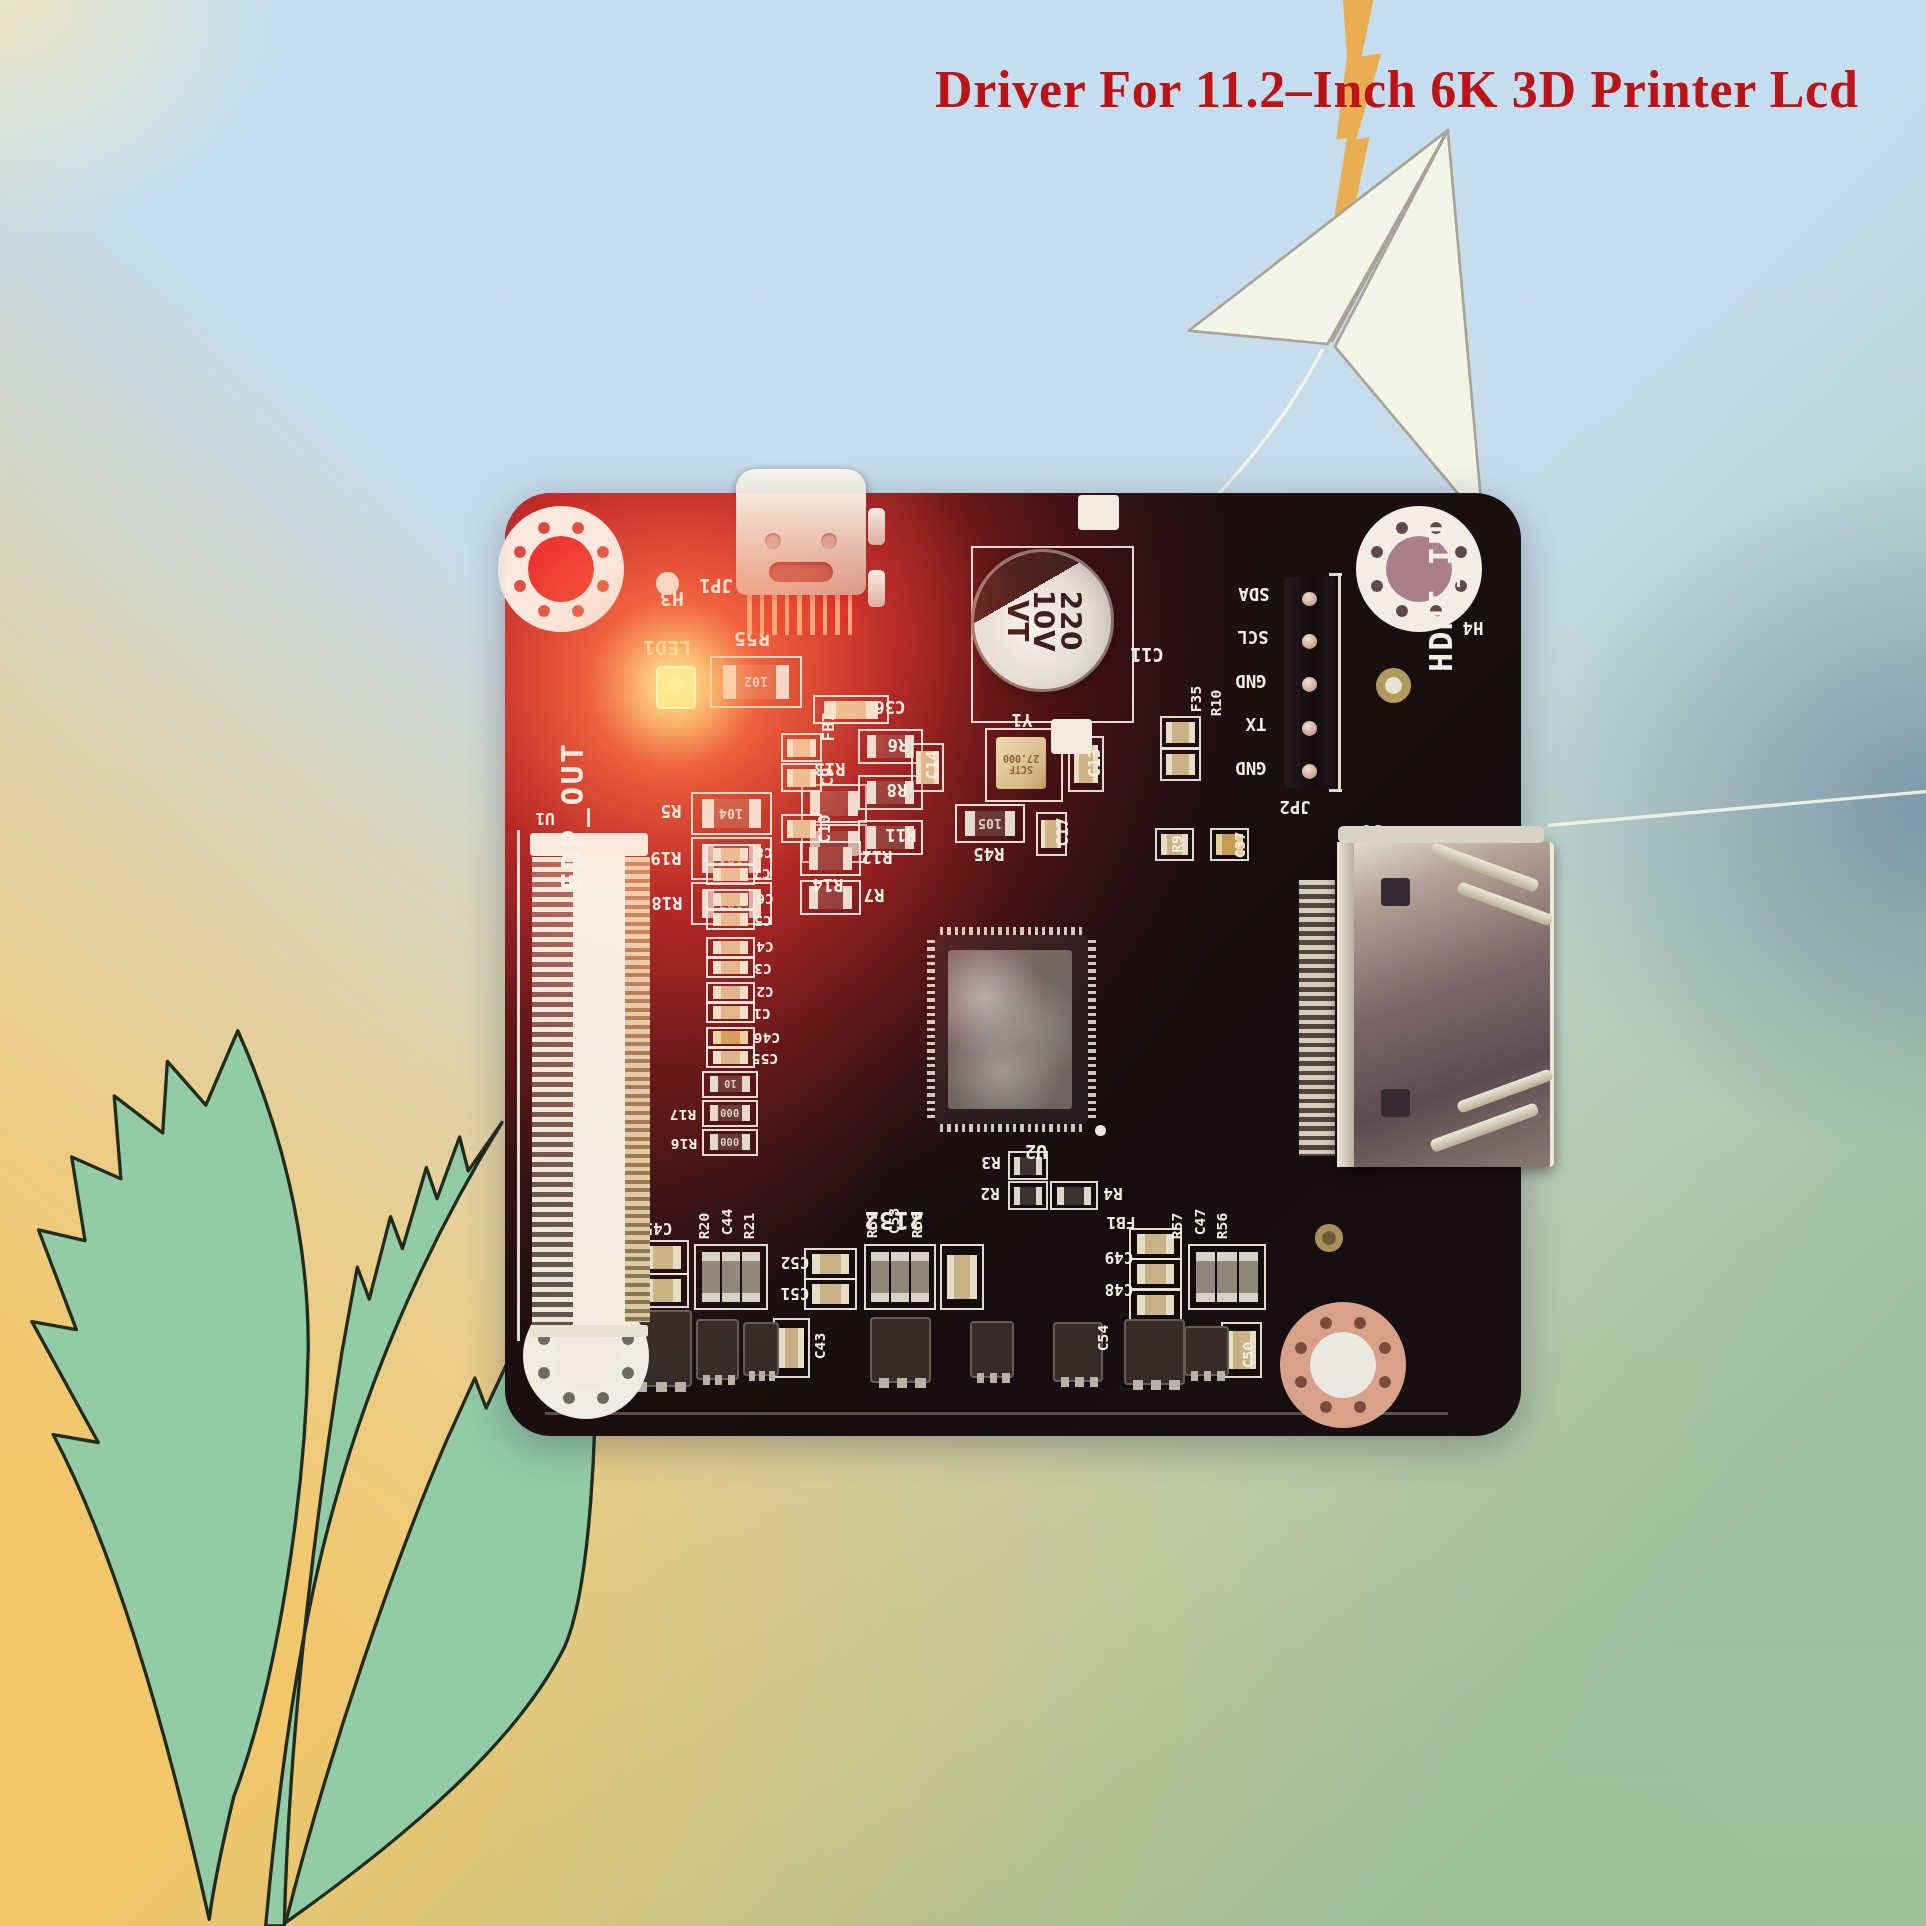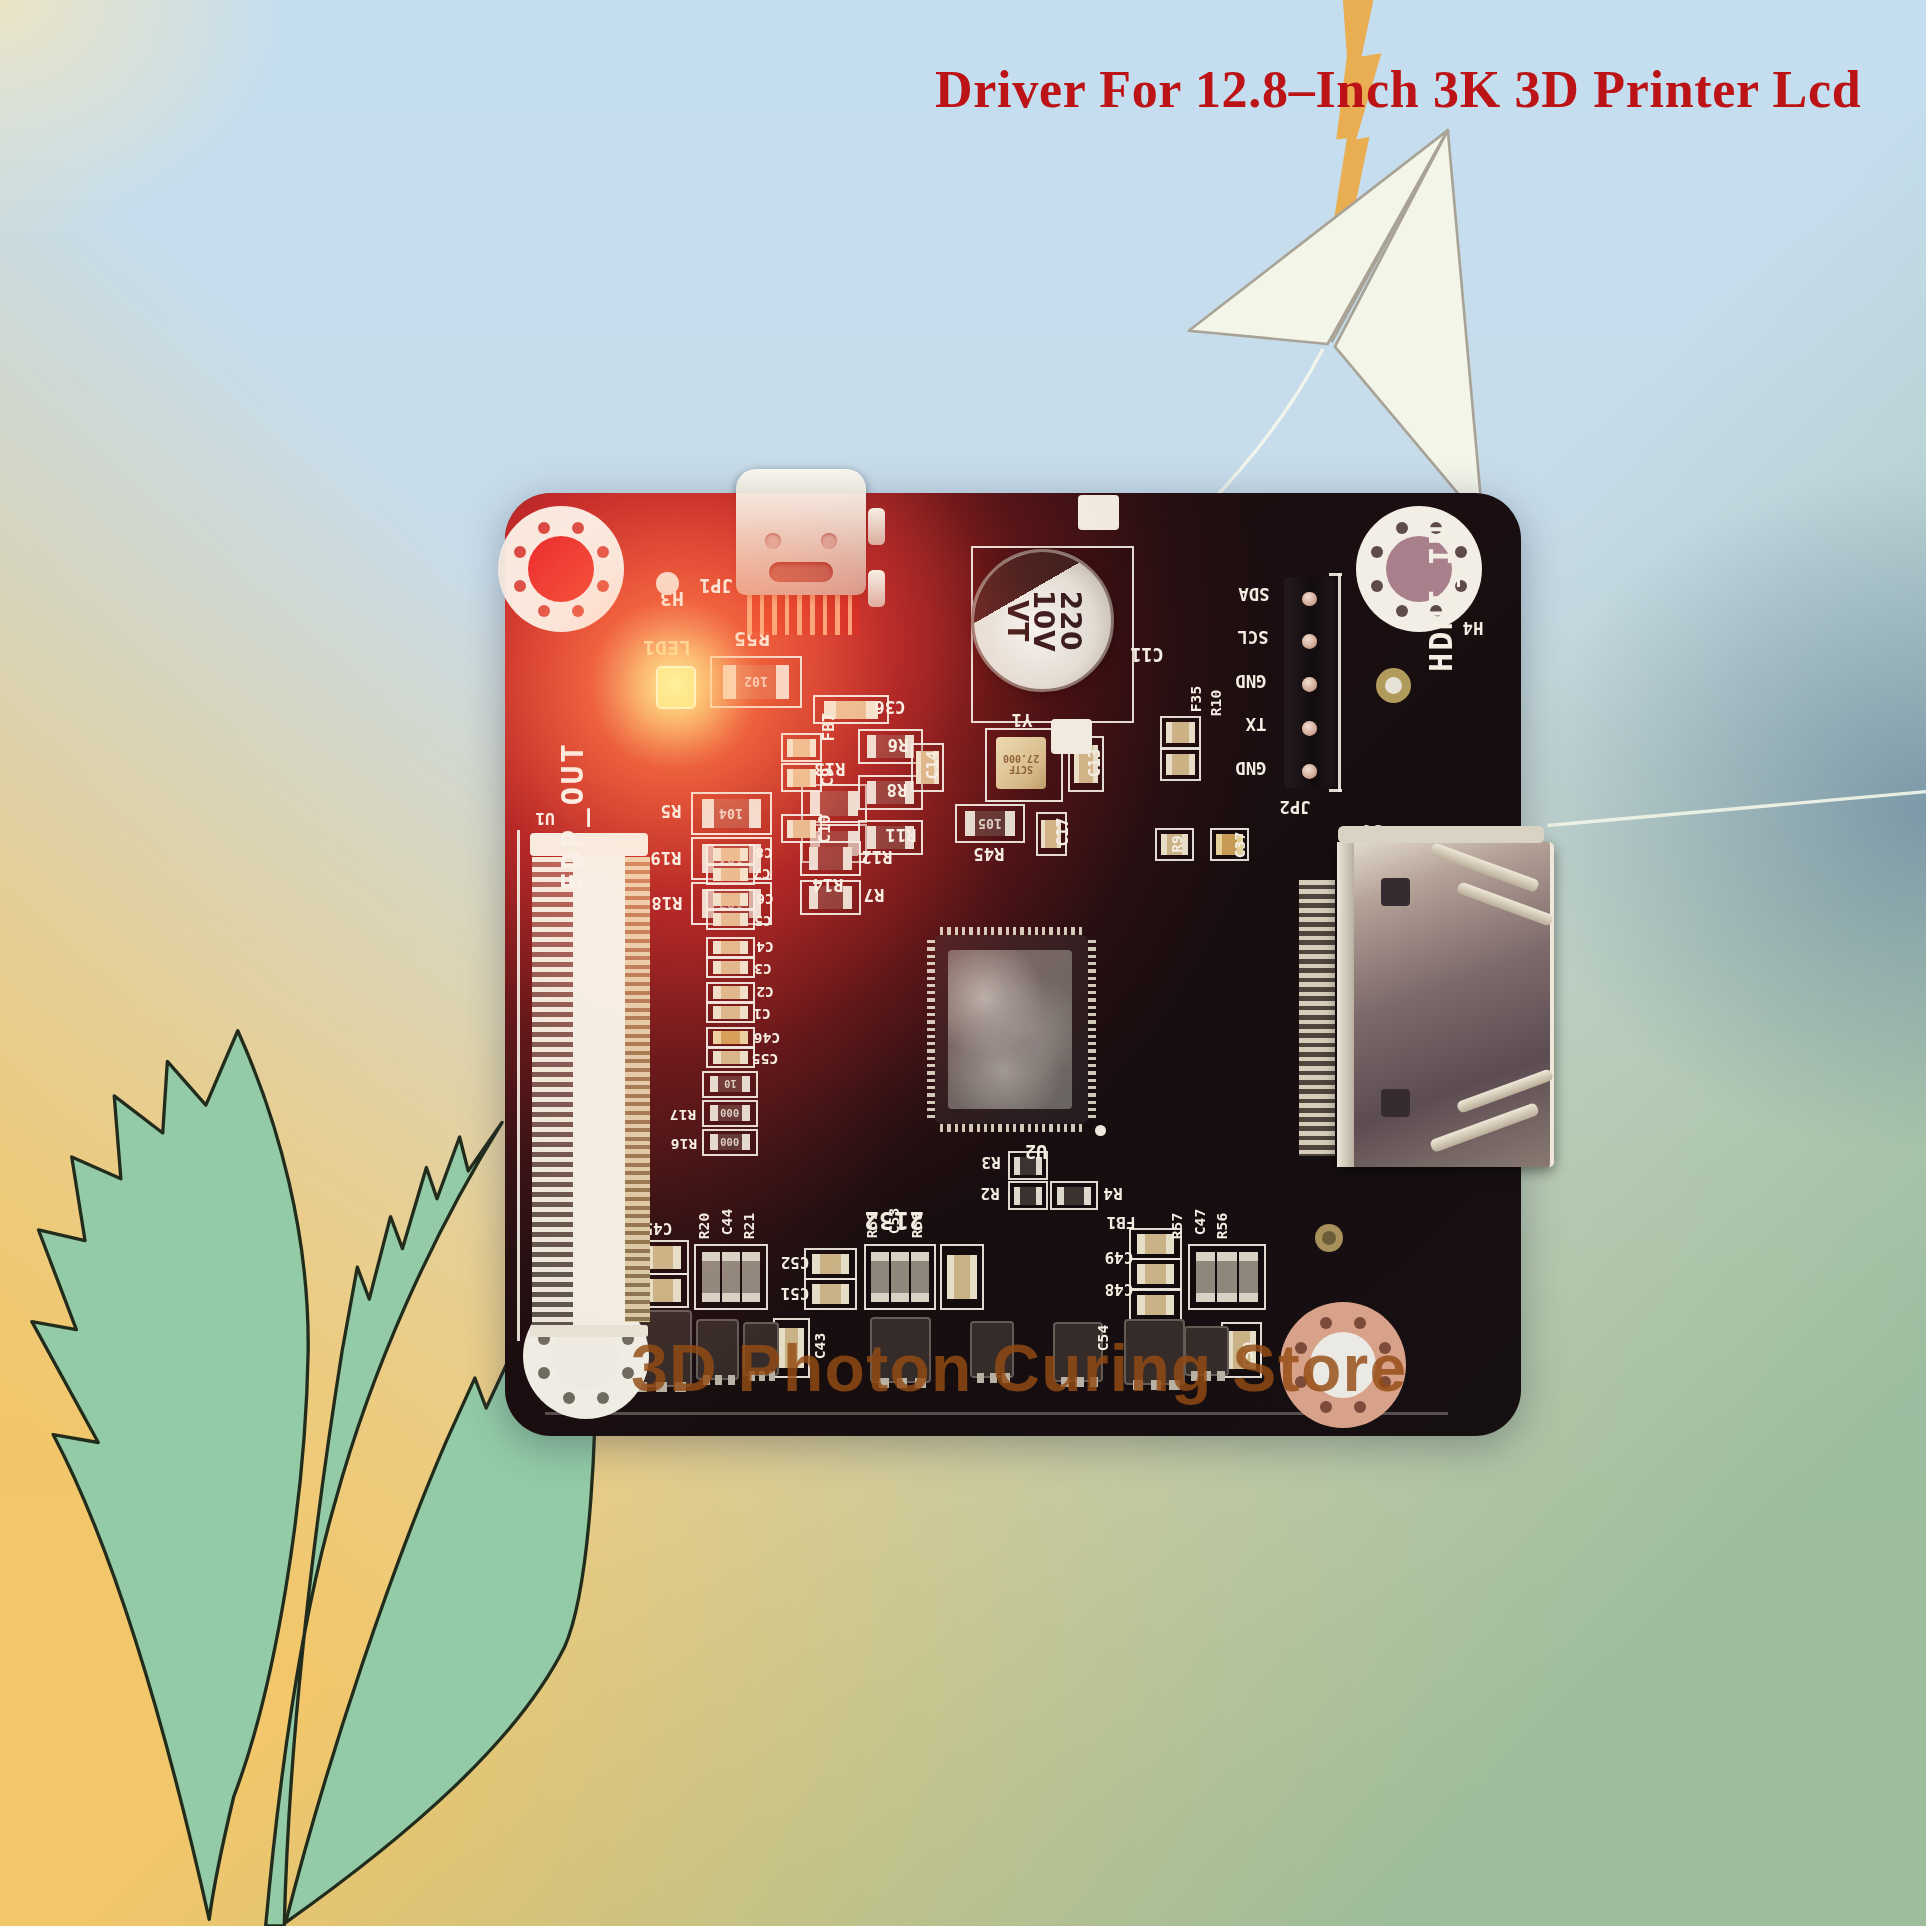--- a/index.html
+++ b/index.html
@@ -156,21 +156,21 @@
       <line x1="2180" y1="196" x2="2005" y2="515" stroke="#a9a396" stroke-width="4"></line>
     </g>
 
     <g fill="#92cba6" stroke="#222c1c" stroke-width="5" stroke-linejoin="round">
       <path d="M 315,2890 C 250,2600 170,2330 80,2160 L 148,2172 L 48,1990 L 115,2002 L 58,1852 L 128,1868 L 108,1742 L 182,1775 L 172,1650 L 245,1706 L 252,1598 L 310,1664 L 358,1552 C 420,1690 466,1860 464,2035 C 460,2260 415,2540 352,2705 C 336,2772 322,2836 315,2890 Z"></path>
       <path d="M 400,2900 C 420,2680 450,2450 505,2260 C 560,2060 650,1860 756,1690 L 705,1763 L 692,1712 L 658,1805 L 642,1758 L 606,1880 L 588,1832 L 556,1956 L 538,1908 L 515,2035 C 470,2320 435,2620 428,2900 Z"></path>
       <path d="M 430,2895 C 620,2760 780,2620 850,2480 C 890,2390 900,2150 897,1962 L 845,2030 L 832,1985 L 792,2072 L 775,2028 L 732,2120 L 715,2075 L 672,2170 C 590,2360 495,2640 430,2895 Z"></path>
     </g>
   </svg>
 
-  <div class="title">Driver For 12.8–Inch 3K 3D Printer Lcd</div>
+  <div class="title">Driver For 11.2–Inch 6K 3D Printer Lcd</div>
 
   <div class="board">
 
     <div class="usbc">
       <div class="scr" style="left:29px;top:64px;"></div>
       <div class="scr" style="left:85px;top:64px;"></div>
       <div class="opening"></div>
     </div>
     <div class="usbpins"></div>
     <div class="usbtab" style="left:363px;top:14.6px;"></div>
@@ -577,16 +577,15 @@
           <div class="vc" style="width: 17.3px; height: 17.3px; background: rgb(230, 226, 214);"></div>
         </div>
         <div class="via" style="left: 810px; top: 731px; width: 28px; height: 28px; background: rgb(168, 144, 90);">
           <div class="vc" style="width: 14px; height: 14px; background: rgb(108, 92, 56);"></div>
         </div>
       </div>
 
     <div class="glow"></div>
   </div>
 
-  <div class="watermark">3D Photon Curing Store</div>
 
 </div>
 
 
 </body></html>

